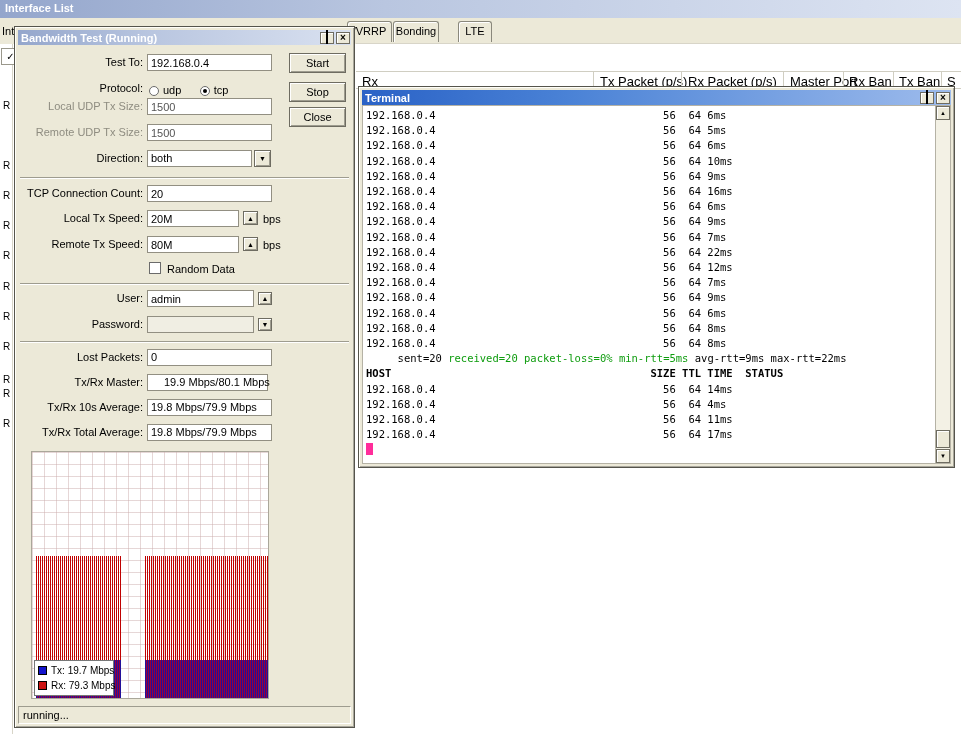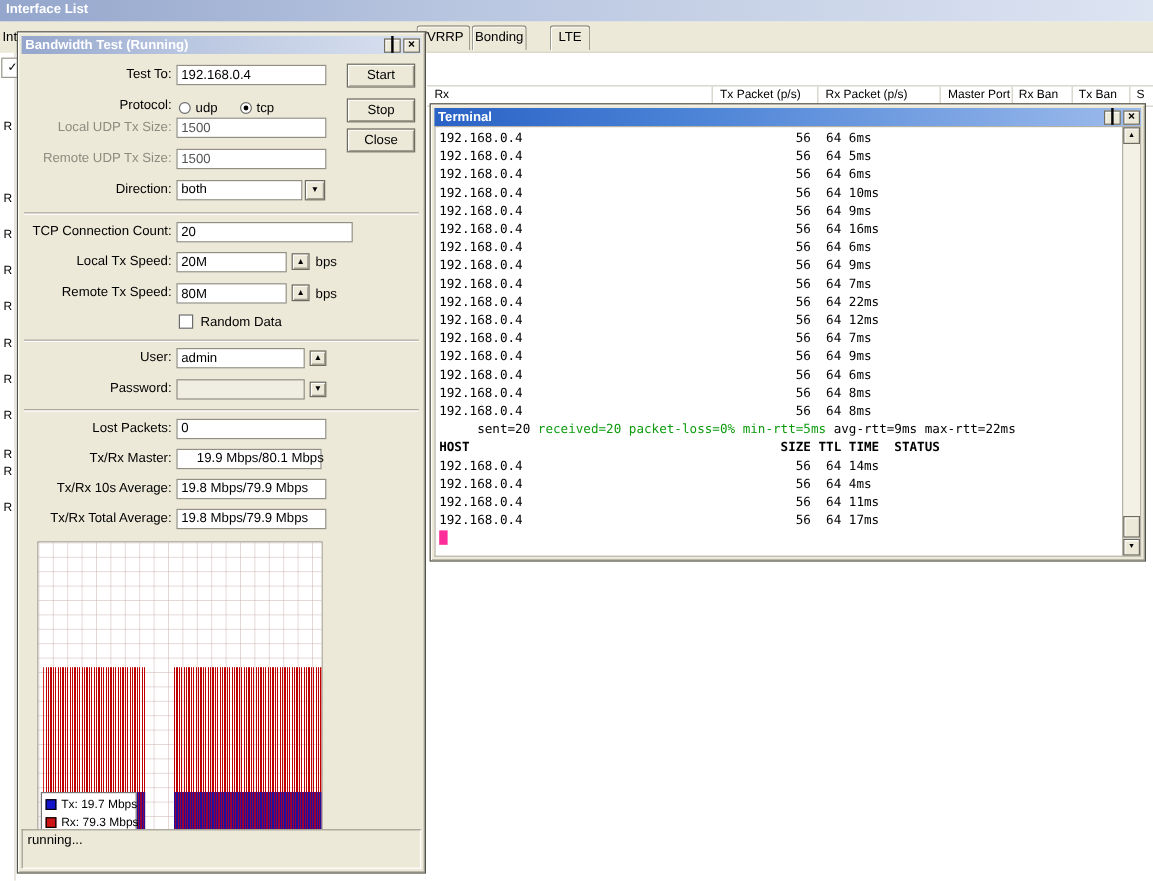--- a/index.html
+++ b/index.html
@@ -10,21 +10,21 @@
   
   .main-titlebar { position:absolute; left:0; top:0; width:961px; height:18px;
     background:linear-gradient(90deg,#94a6cc,#b9c6e0 40%,#dde4f2);
     color:#fff; font-size:11px; font-weight:bold; padding:2px 0 0 5px; }
   .toolbar-strip { position:absolute; left:0; top:18px; width:961px; height:26px; background:#ece9d8; }
   .tab { position:absolute; top:21px; height:21px; background:#ece9d8;
     border:1px solid #8a887c; border-bottom:none; border-radius:3px 3px 0 0;
     font-size:11px; text-align:center; line-height:19px; box-shadow:inset 1px 1px 0 #fff; }
   .content-line { position:absolute; left:356px; top:43px; width:605px; height:1px; background:#d8d5c8; }
   .hdr-line { position:absolute; left:356px; width:605px; height:1px; background:#d0cec2; }
-  .hdr-cell { position:absolute; top:74px; font-size:10px; white-space:nowrap; }
+  .hdr-cell { position:absolute; top:74px; font-size:13px; white-space:nowrap; }
   .vsep { position:absolute; top:72px; width:1px; height:16px; background:#d0cec2; }
   .left-col-line { position:absolute; left:12px; top:44px; width:1px; height:690px; background:#d8d5c8; }
   .corner-label { position:absolute; left:2px; top:25px; font-size:11px; }
   .filter-btn { position:absolute; left:1px; top:48px; width:19px; height:17px; background:#fff;
     border:1px solid #9a988c; font-size:10px; text-align:center; line-height:15px; }
   .row-flag { position:absolute; left:3px; font-size:10px; }
 
   
   .win { position:absolute; background:#ece9d8; border:1px solid #55544c;
     box-shadow:inset 1px 1px 0 #fffef8, inset -1px -1px 0 #a8a69b; }
@@ -54,21 +54,21 @@
   .unit { position:absolute; font-size:11px; }
   .radio { display:inline-block; width:10px; height:10px; border-radius:50%; border:1px solid #6b6b6b;
     background:#fff; vertical-align:-2px; margin-right:4px; position:relative; }
   .radio.sel::after { content:""; position:absolute; left:2px; top:2px; width:4px; height:4px;
     border-radius:50%; background:#000; }
   .rlabel { font-size:11px; margin-right:14px; }
   .checkbox { position:absolute; width:12px; height:12px; background:#fff; border:1px solid #6b6b6b; }
   .cblabel { position:absolute; font-size:11px; }
   .sep { position:absolute; left:5px; right:5px; height:2px;
     border-top:1px solid #9e9c8f; border-bottom:1px solid #fff; }
-  .statusbar { position:absolute; left:3px; right:3px; bottom:3px; height:33px; font-size:11px;
+  .statusbar { position:absolute; left:3px; right:3px; bottom:3px; height:18px; font-size:11px;
     padding:2px 4px; border:1px solid; border-color:#9e9c8f #fff #fff #9e9c8f; background:#ece9d8; }
 
   
   .chart { position:absolute; left:16px; top:424px; width:238px; height:248px; background:#fff;
     border:1px solid #aaa79a; overflow:hidden;
     background-image:linear-gradient(to right, rgba(205,175,175,.5) 1px, transparent 1px),
                      linear-gradient(to bottom, rgba(205,175,175,.5) 1px, transparent 1px);
     background-size:12px 12px; }
   .band { position:absolute; bottom:0;
     background:repeating-linear-gradient(to right,#c00000 0,#c00000 1px,rgba(255,255,255,0) 1px,rgba(255,255,255,0) 2px); }
@@ -169,21 +169,21 @@
 
   <span class="flabel" style="top:125px;">Direction:</span>
   <div class="field" style="left:132px; top:123px; width:105px;">both</div>
   <div class="dropbtn" style="left:239px; top:123px;">
     <span>▼</span>
   </div>
 
   <div class="sep" style="top:150px;"></div>
 
   <span class="flabel" style="top:160px;">TCP Connection Count:</span>
-  <input class="field" style="left: 132px; top: 158px; width: 147px;" value="20">
+  <input class="field" style="left: 132px; top: 158px; width: 125px;" value="20">
 
   <span class="flabel" style="top:185px;">Local Tx Speed:</span>
   <input class="field" style="left: 132px; top: 183px; width: 92px;" value="20M">
   <div class="spin" style="left:228px; top:184px;">
     <span>▲</span>
   </div>
   <span class="unit" style="left:248px; top:186px;">bps</span>
 
   <span class="flabel" style="top:211px;">Remote Tx Speed:</span>
   <input class="field" style="left: 132px; top: 209px; width: 92px;" value="80M">

